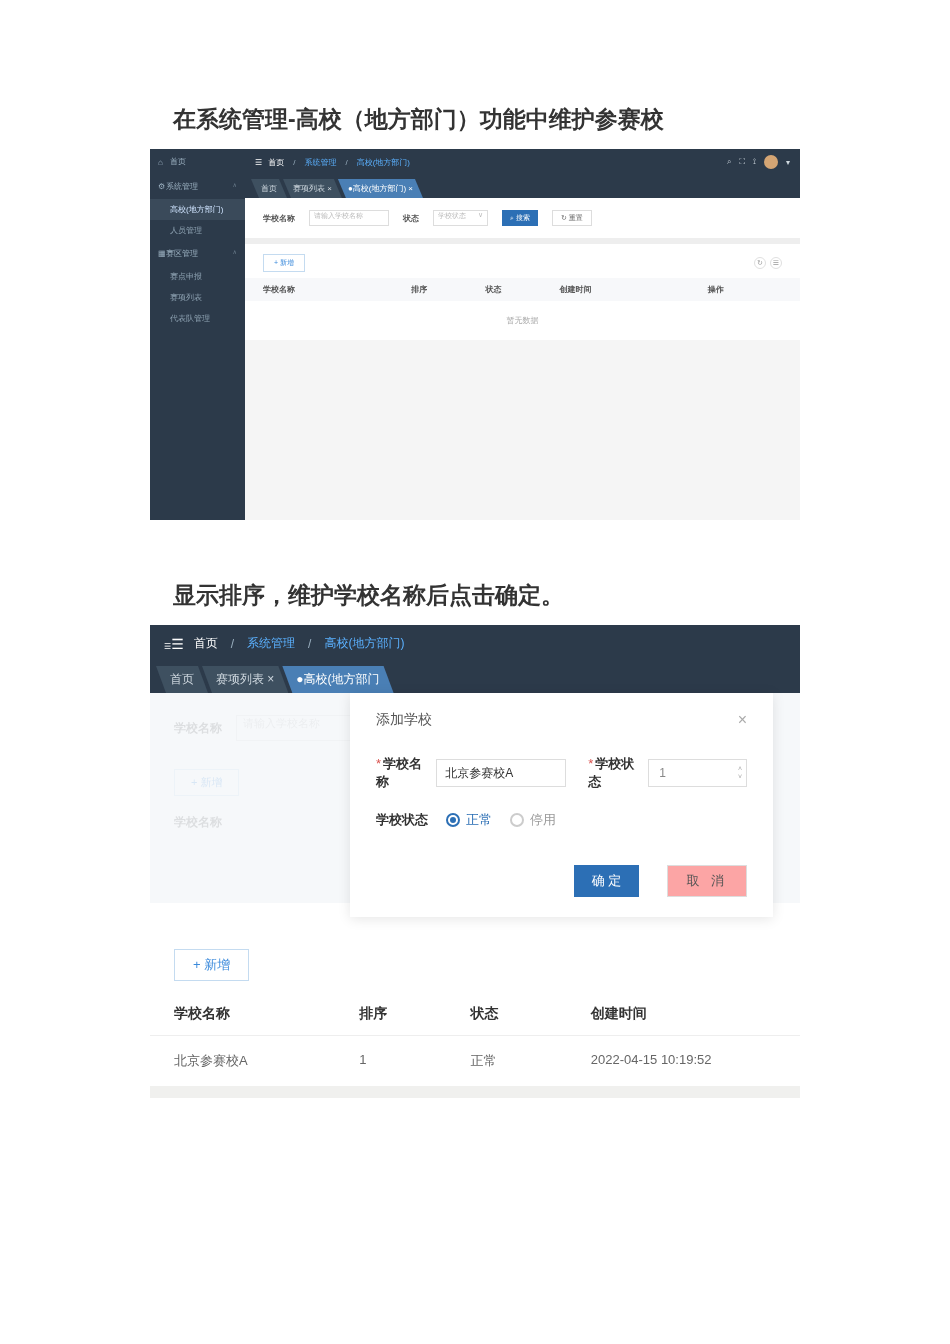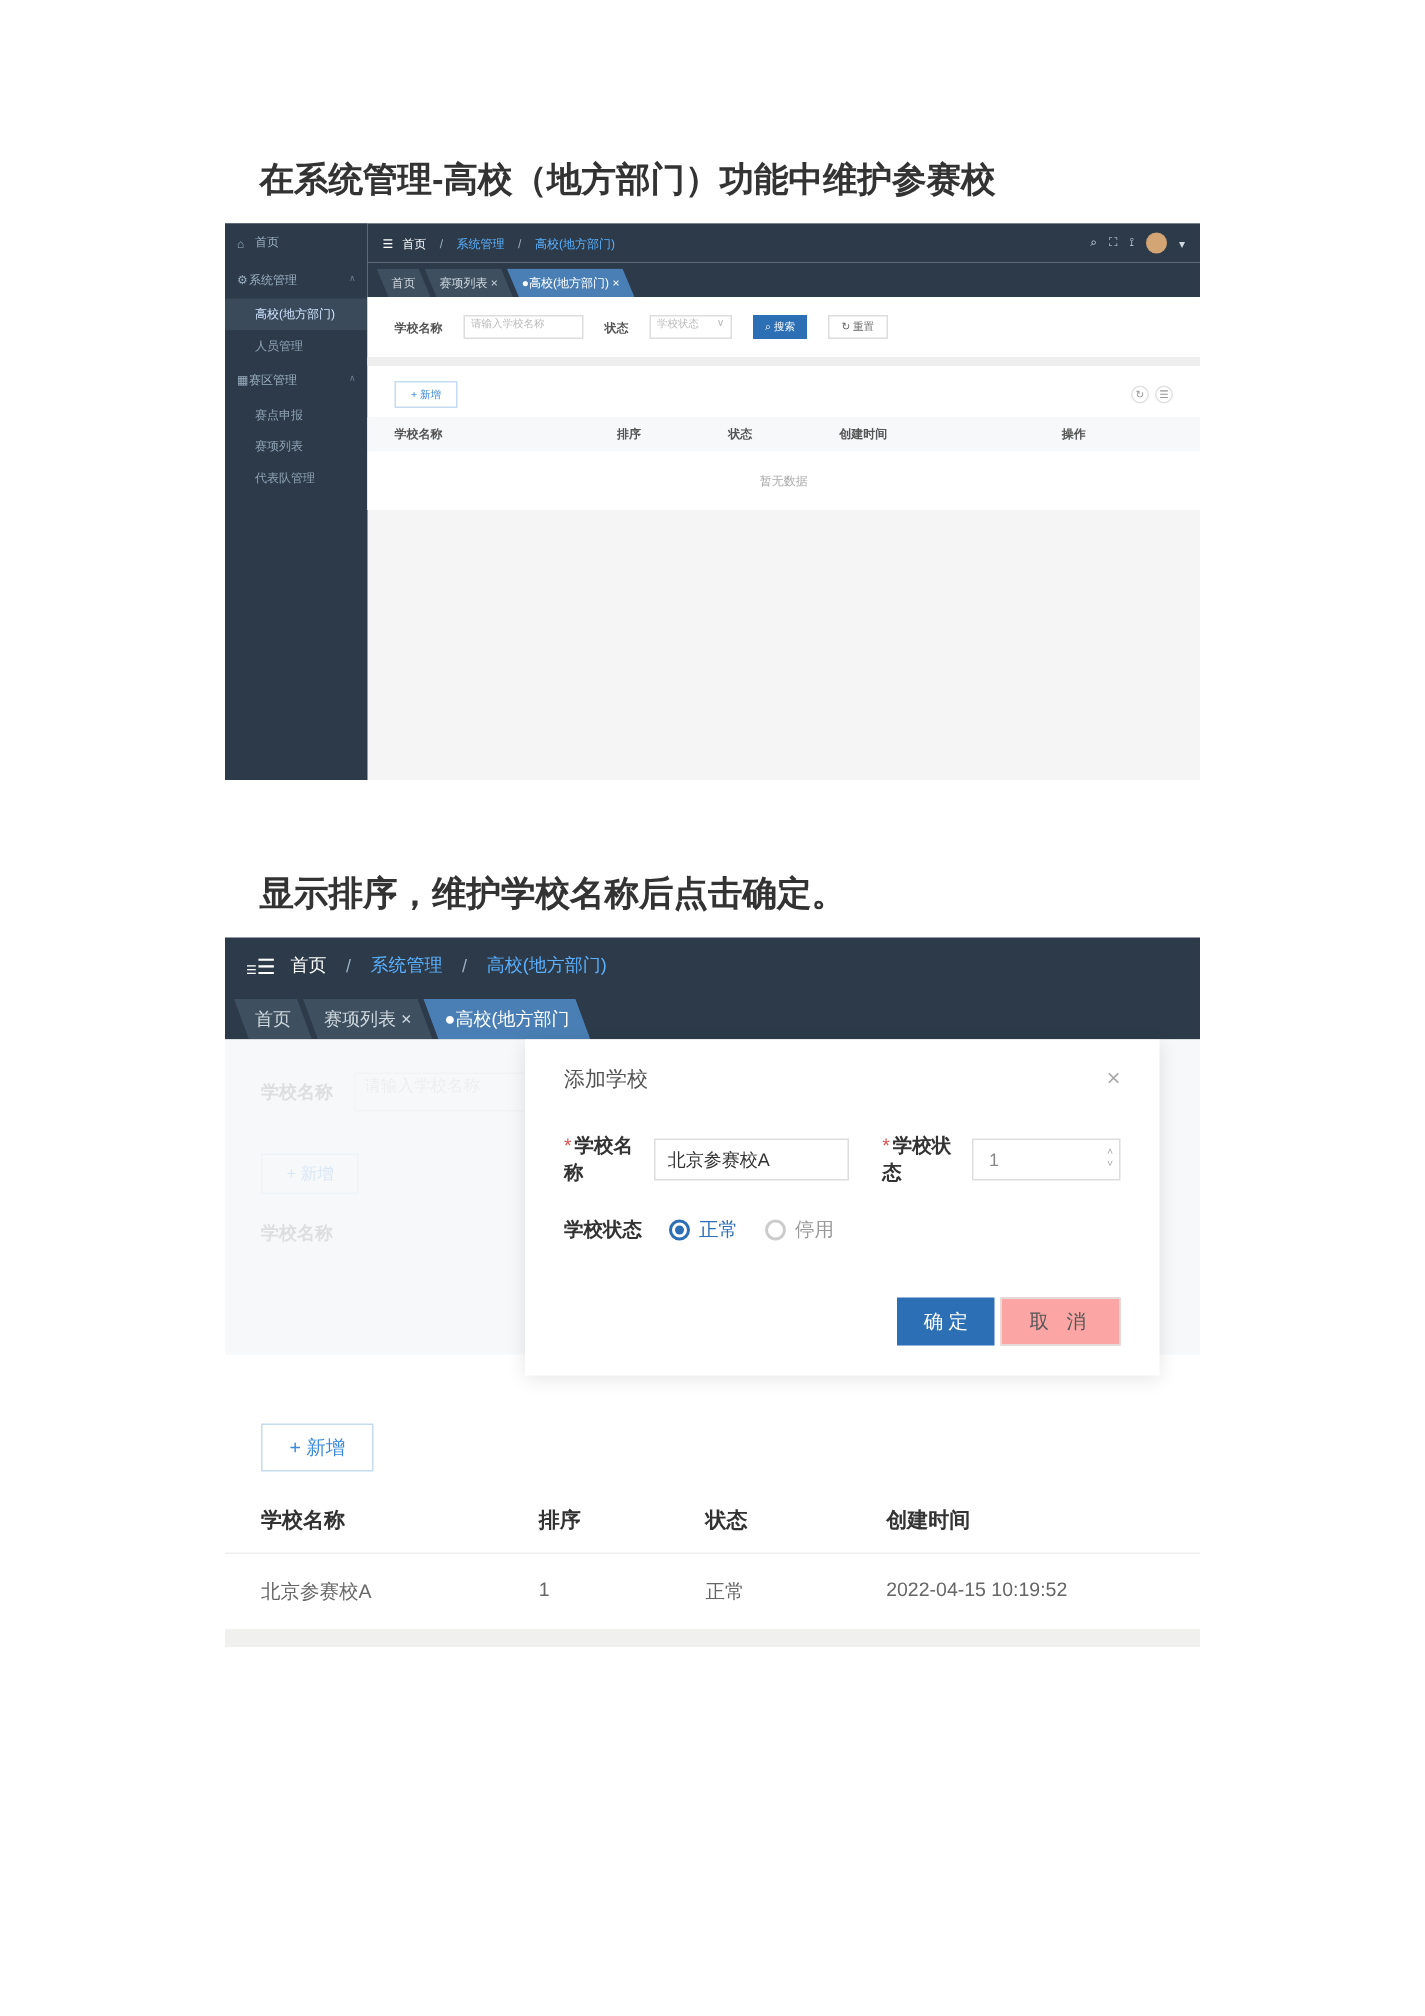--- a/index.html
+++ b/index.html
@@ -78,21 +78,21 @@
     .req { color:#d9534f; margin-right:2px; }
     .form-lbl { color:#333; font-weight:600; }
     .form-input { width:130px; height:28px; border:1px solid #ddd; padding:0 8px; font-size:12px; color:#333; }
     .spinner { width:100px; height:28px; border:1px solid #ddd; display:flex; align-items:center; justify-content:space-between; padding:0 4px 0 10px; font-size:12px; color:#888; }
     .spin-arrows { display:flex; flex-direction:column; font-size:7px; color:#aaa; line-height:8px; }
     .radio-row { display:flex; align-items:center; gap:18px; padding:12px 0 24px; font-size:13px; }
     .radio { display:inline-flex; align-items:center; gap:6px; }
     .radio-dot { width:14px; height:14px; border-radius:50%; border:2px solid #ccc; }
     .radio-dot.checked { border-color:#2c6fb5; position:relative; }
     .radio-dot.checked::after { content:''; position:absolute; top:2px; left:2px; width:6px; height:6px; background:#2c6fb5; border-radius:50%; }
-    .modal-btns { display:flex; justify-content:flex-end; gap:4px; padding-top:12px; }
+    .modal-btns { display:flex; justify-content:flex-end; gap:28px; padding-top:12px; }
     .btn-ok { background:#2c6fb5; color:#fff; border:none; padding:7px 18px; font-size:13px; }
     .btn-cancel { background:#fca5a5; border:1px solid #ddd; padding:6px 18px; font-size:13px; color:#555; letter-spacing:4px; }
 
     
     .screenshot3 { margin:0 150px 40px; background:#fff; }
     .s3-addrow { padding:16px 24px 12px; }
     .s3-add { background:#fff; border:1px solid #c4dbf0; color:#3b8adb; padding:6px 18px; font-size:13px; }
     .s3-thead { display:flex; padding:12px 24px; font-size:14px; font-weight:600; color:#333; border-bottom:1px solid #eee; }
     .s3-row { display:flex; padding:16px 24px; font-size:13px; color:#666; }
     .s3-c1{flex:2;} .s3-c2{flex:1.2;} .s3-c3{flex:1.3;} .s3-c4{flex:2;}

